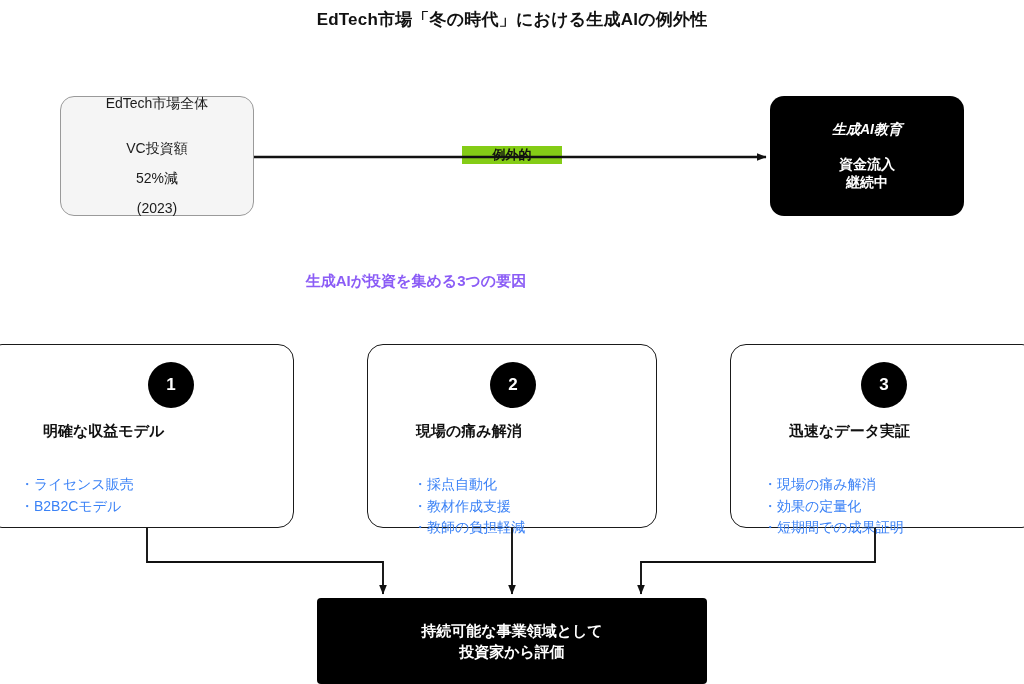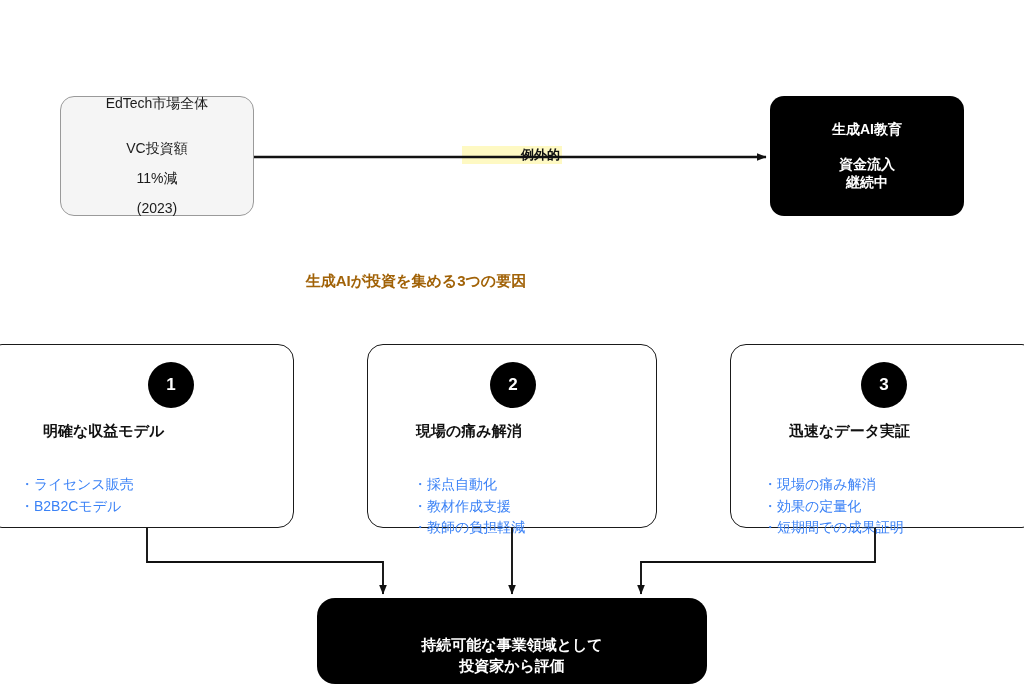--- a/index.html
+++ b/index.html
@@ -43,21 +43,21 @@
     letter-spacing: 0.2px;
   }
   .title-sub {
     position: absolute;
     left: 0;
     top: 272px;
     width: 832px;
     text-align: center;
     font-size: 15px;
     font-weight: bold;
-    color: #a16207;
+    color: #8b5cf6;
   }
 
   
   .box-market {
     position: absolute;
     left: 60px;
     top: 96px;
     width: 194px;
     height: 120px;
     box-sizing: border-box;
@@ -91,35 +91,36 @@
     display: flex;
     flex-direction: column;
     align-items: center;
     justify-content: center;
     font-size: 14px;
     font-weight: bold;
     color: #ffffff;
   }
   .box-genai .line-head {
     margin-bottom: 16px;
+    font-style: italic;
   }
   .box-genai .line {
     line-height: 1.34;
   }
 
   .edge-label {
     position: absolute;
     top: 146px;
     left: 462px;
     width: 100px;
-    text-align: right;
+    text-align: center;
     font-size: 13px;
     font-weight: bold;
     color: #111111;
-    background: #fef9c3;
+    background: #84cc16;
     padding: 0 2px;
     box-sizing: border-box;
   }
 
   
   .card {
     position: absolute;
     top: 344px;
     height: 184px;
     box-sizing: border-box;
@@ -178,44 +179,45 @@
 
   
   .box-conclusion {
     position: absolute;
     left: 317px;
     top: 598px;
     width: 390px;
     height: 86px;
     box-sizing: border-box;
     background: #000000;
-    border-radius: 18px;
+    border-radius: 4px;
     display: flex;
     flex-direction: column;
     align-items: center;
     justify-content: flex-start;
-    padding-top: 36px;
+    padding-top: 22px;
     font-size: 15px;
     font-weight: bold;
     color: #ffffff;
   }
   .box-conclusion .line {
     line-height: 1.42;
   }
 </style>
 </head>
 <body>
 
 <div class="canvas">
 
+  <div class="title-main">EdTech市場「冬の時代」における生成AIの例外性</div>
 
   <div class="box-market">
     <div class="line line-head">EdTech市場全体</div>
     <div class="line">VC投資額</div>
-    <div class="line">11%減</div>
+    <div class="line">52%減</div>
     <div class="line">(2023)</div>
   </div>
 
   <div class="box-genai">
     <div class="line line-head">生成AI教育</div>
     <div class="line">資金流入</div>
     <div class="line">継続中</div>
   </div>
 
   <div class="edge-label">例外的</div>

